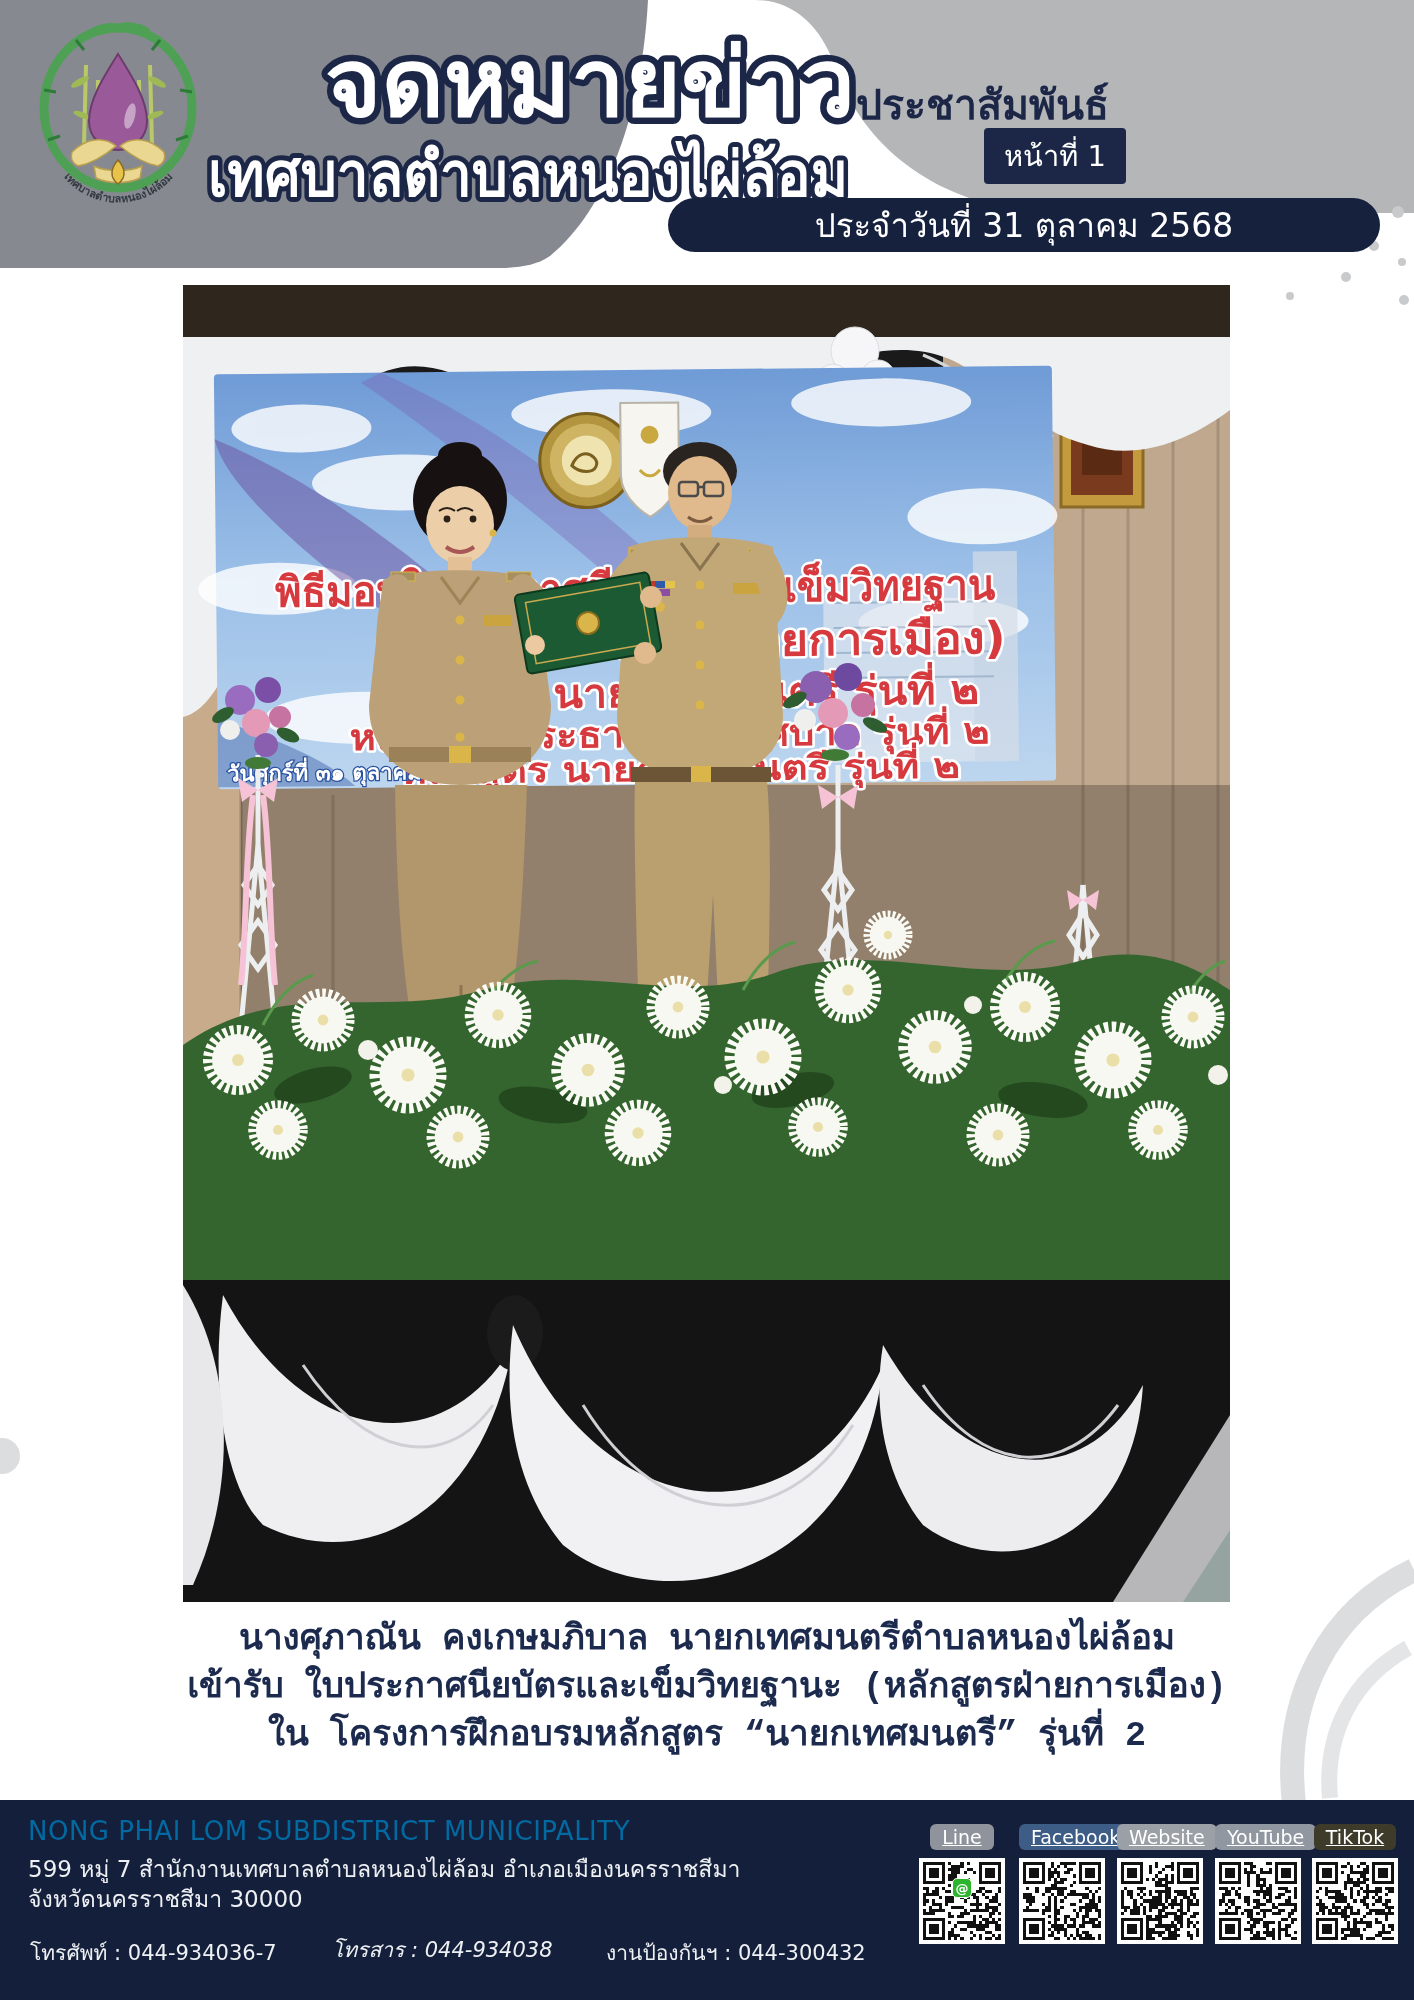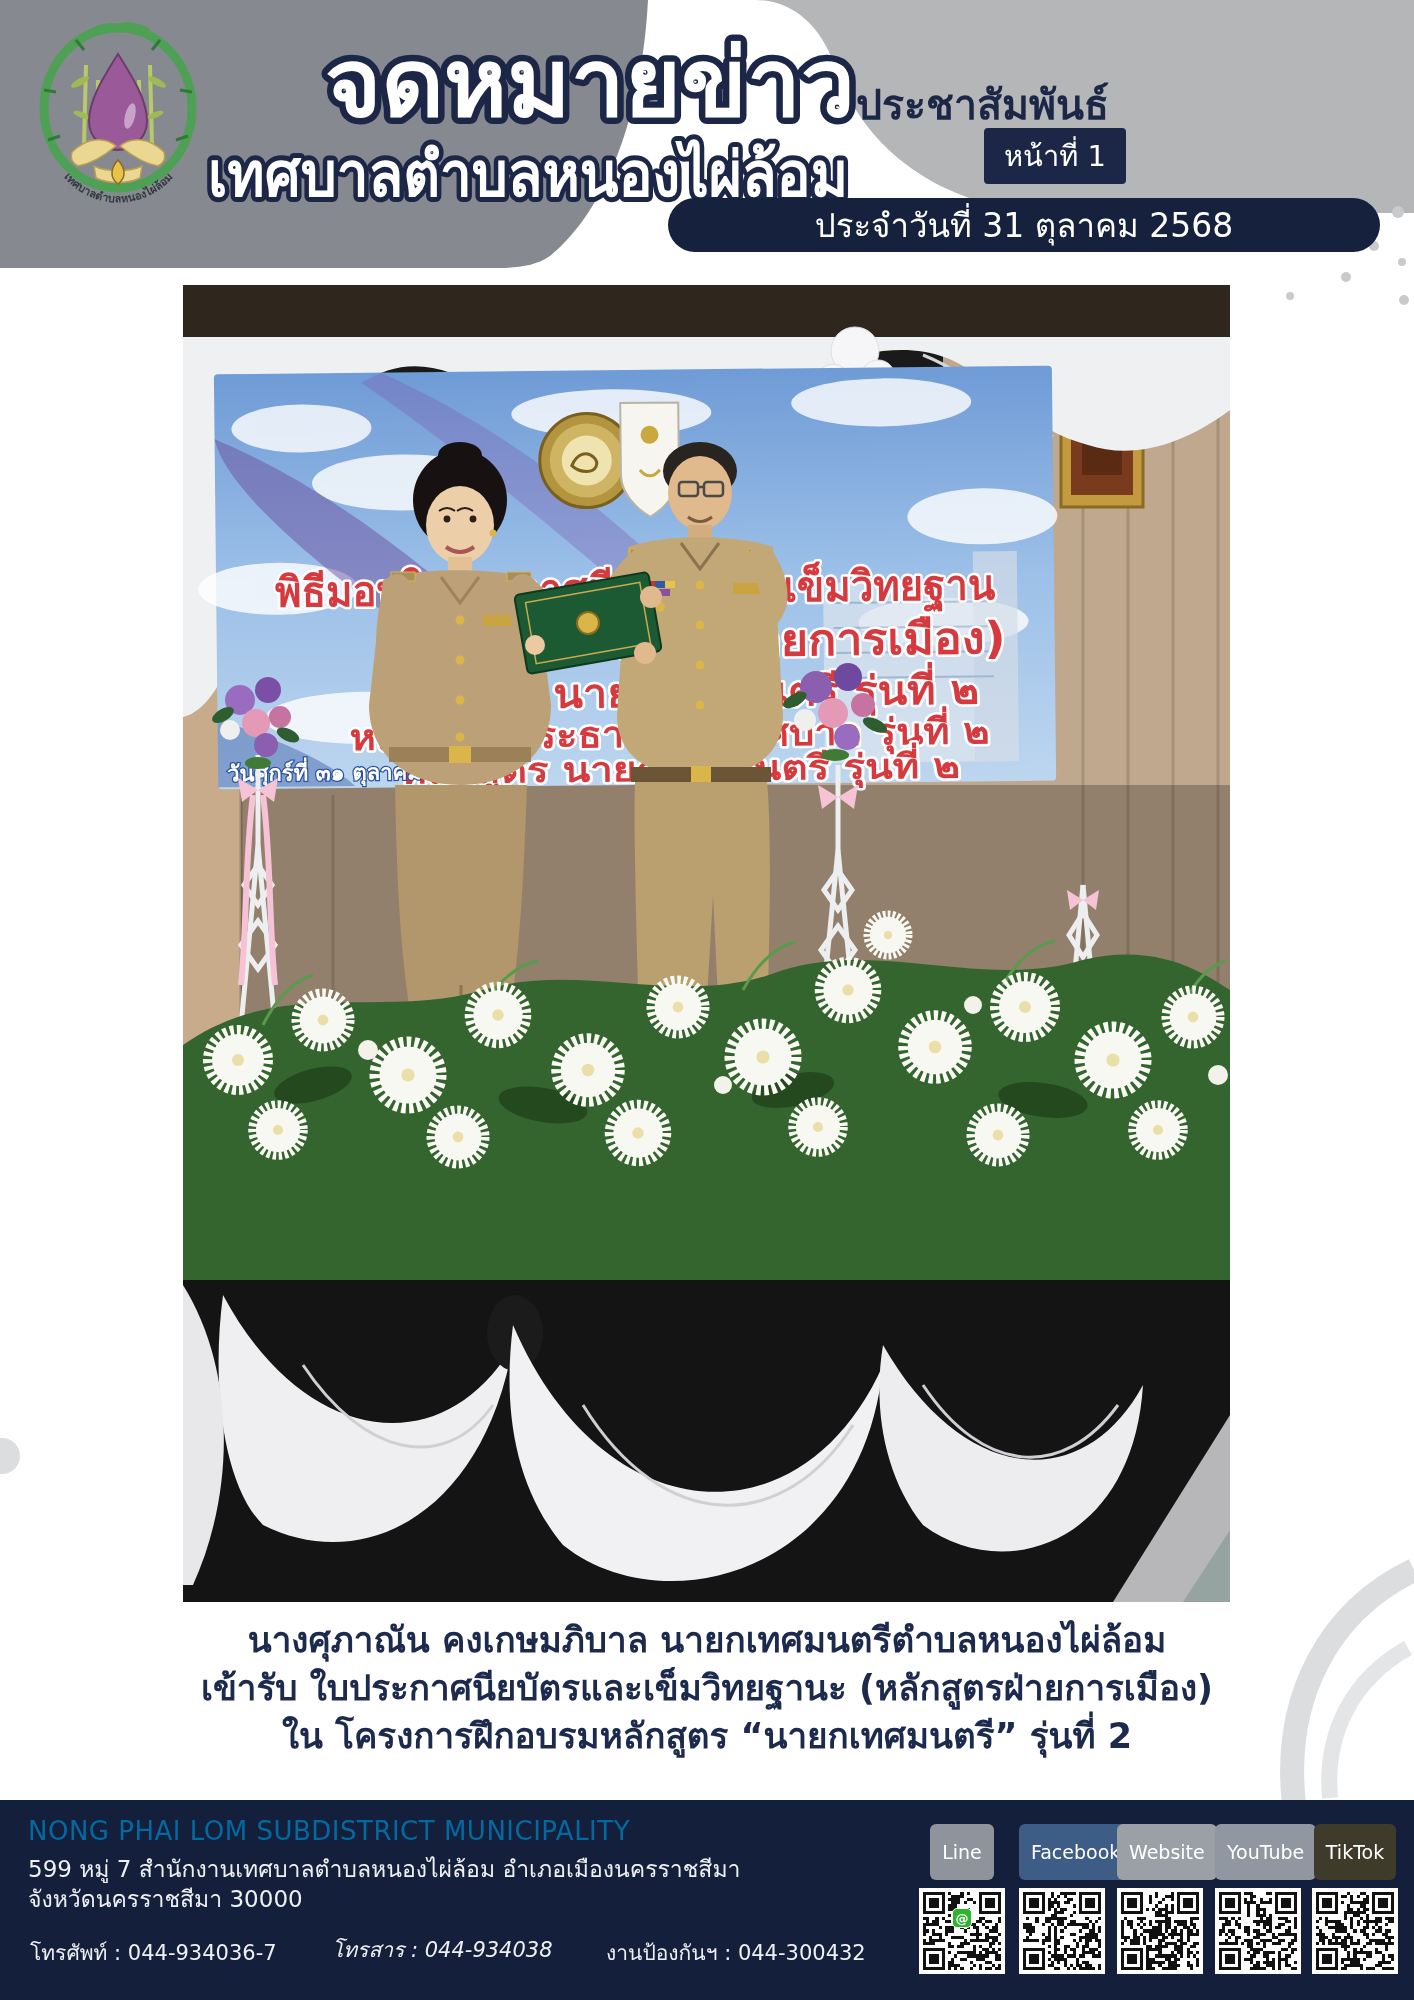--- a/index.html
+++ b/index.html
@@ -14,35 +14,35 @@
   .subtitle{left:856px;top:72px;font-size:41px;font-weight:bold;color:#1c2647;}
   .page-badge{left:984px;top:128px;background:#1c2647;color:#fff;font-size:29px;
               padding:5px 20px;border-radius:4px;}
   .org-svg{left:178px;top:120px;}
   .date-pill{left:668px;top:198px;width:712px;height:54px;background:#16213e;border-radius:27px;
              color:#fff;font-size:33px;display:flex;align-items:center;justify-content:center;}
   
   .photo-box{left:183px;top:285px;width:1047px;height:1317px;}
   
   .caption{left:0;top:1616px;width:1414px;text-align:center;color:#1c2a4e;font-weight:bold;
-           font-size:35px;line-height:48px;}
+           font-size:35px;line-height:48px;font-family:Liberation Mono, monospace;}
   
   .deco-arcs{right:0;top:1556px;}
   .deco-dot-left{left:-16px;top:1438px;width:36px;height:36px;border-radius:50%;background:#dcdddf;}
   
   .footer{left:0;top:1800px;width:1414px;height:200px;background:#14203b;}
   .f-org{left:28px;top:1816px;color:#0369a1;font-size:26px;letter-spacing:.5px;}
   .f-addr1{left:28px;top:1851px;color:#eef0f3;font-size:23px;}
   .f-addr2{left:28px;top:1881px;color:#eef0f3;font-size:23px;}
   .f-phone{left:30px;top:1936px;color:#eef0f3;font-size:21px;}
   .f-fax{left:332px;top:1933px;color:#eef0f3;font-size:21px;font-style:italic;}
   .f-def{left:606px;top:1936px;color:#eef0f3;font-size:21px;}
   .social-col{top:1824px;width:86px;text-align:center;}
-  .social-btn{display:inline-block;color:#fff;font-size:19px;padding:17px 12px;border-radius:6px;
-              margin-bottom:8px;white-space:nowrap;}
+  .social-btn{display:inline-block;color:#fff;font-size:19px;padding:2px 12px;border-radius:6px;
+              margin-bottom:8px;white-space:nowrap;text-decoration:underline;}
   .qr{position:relative;width:86px;height:86px;background:#fff;padding:4px;margin:0 auto;}
   .qr-badge{position:absolute;left:33px;top:20px;width:20px;height:20px;background:#2db52d;
             border-radius:5px;color:#fff;font-size:13px;font-weight:bold;line-height:20px;
             text-align:center;border:1px solid #fff;}
   svg text{font-family:"DejaVu Sans","Liberation Sans",sans-serif;}
 </style>
 </head>
 <body>
 
 <div class="page">

